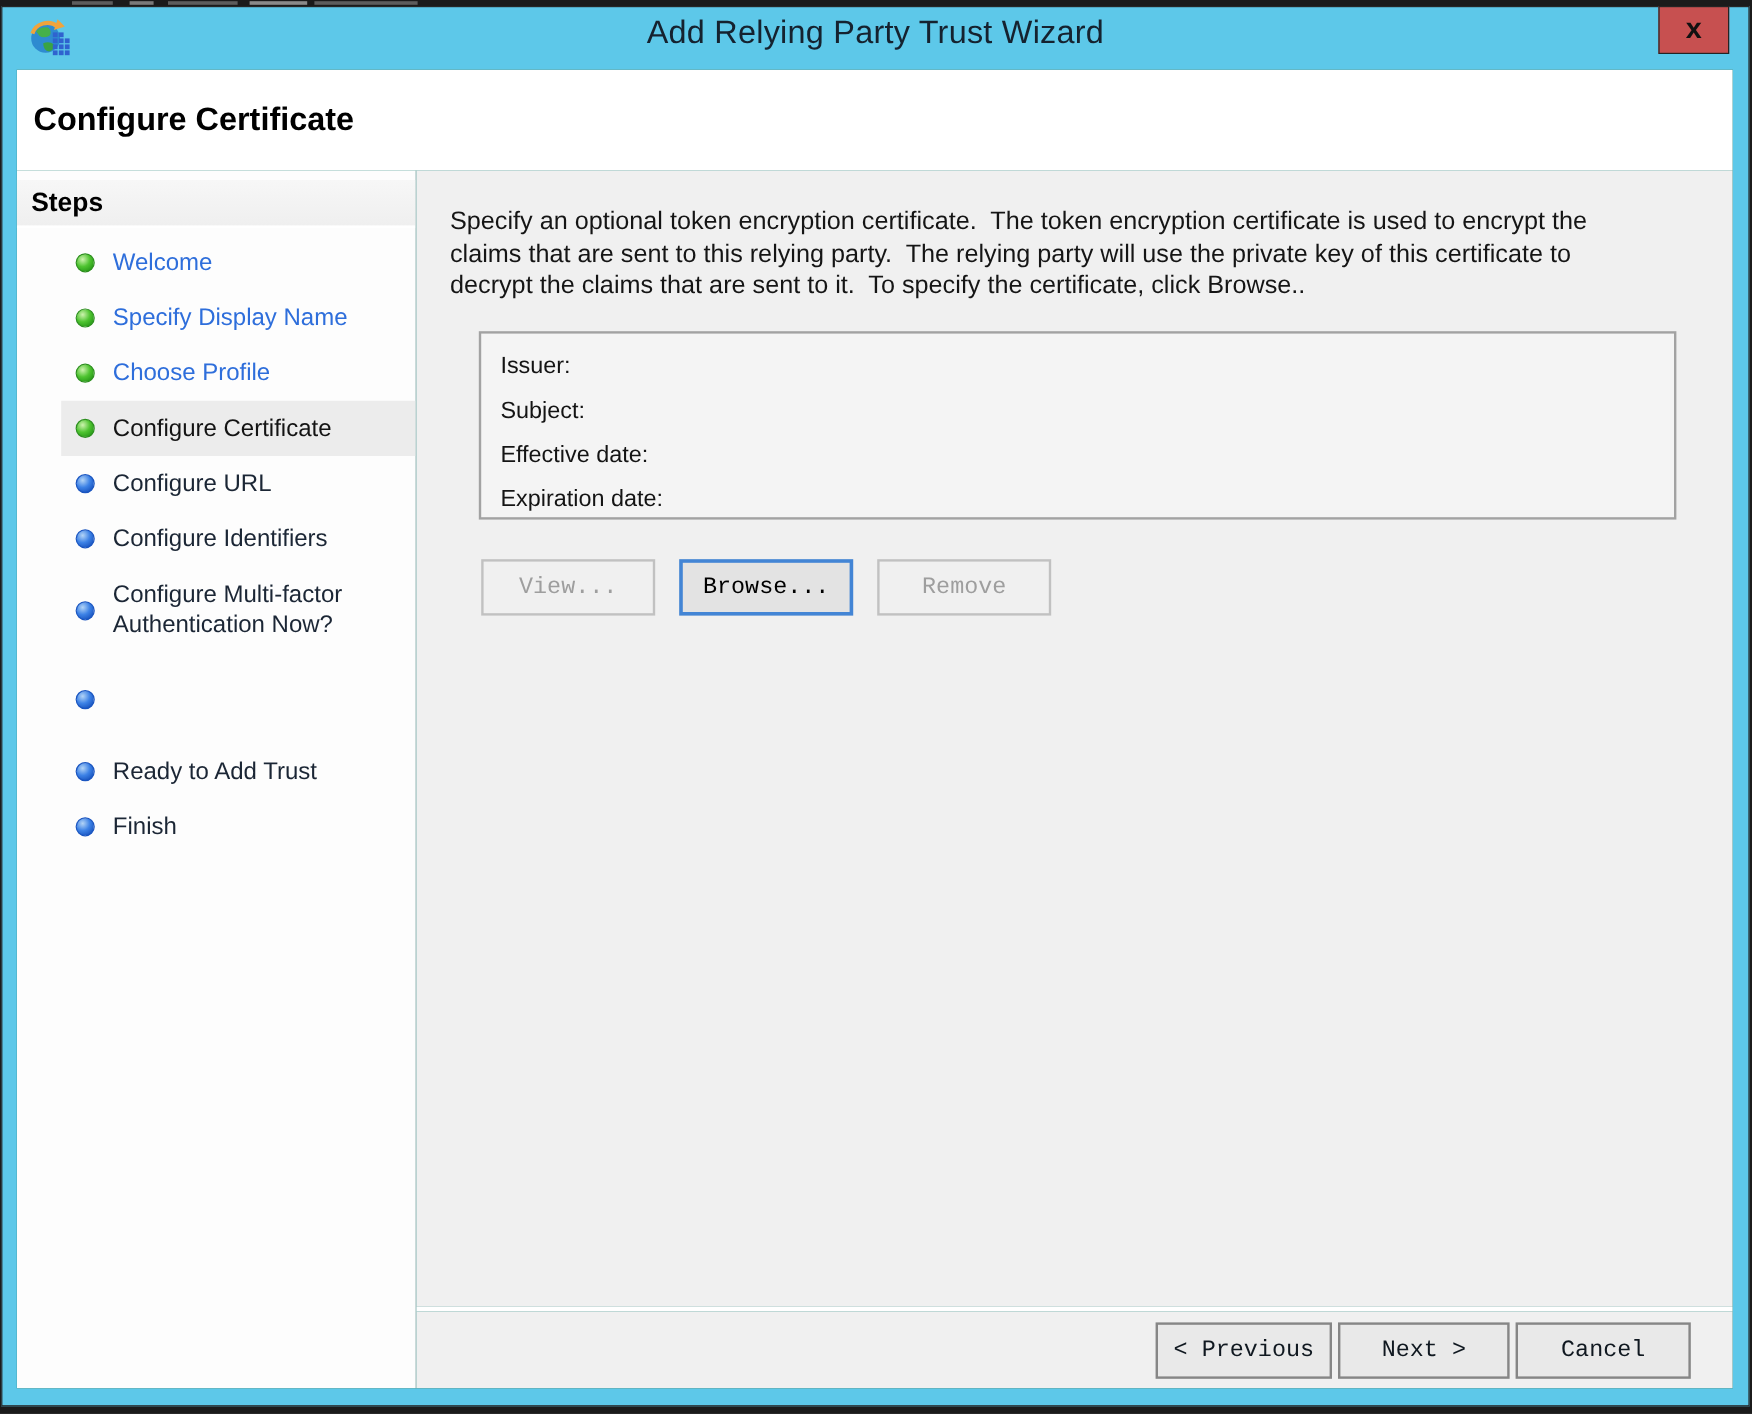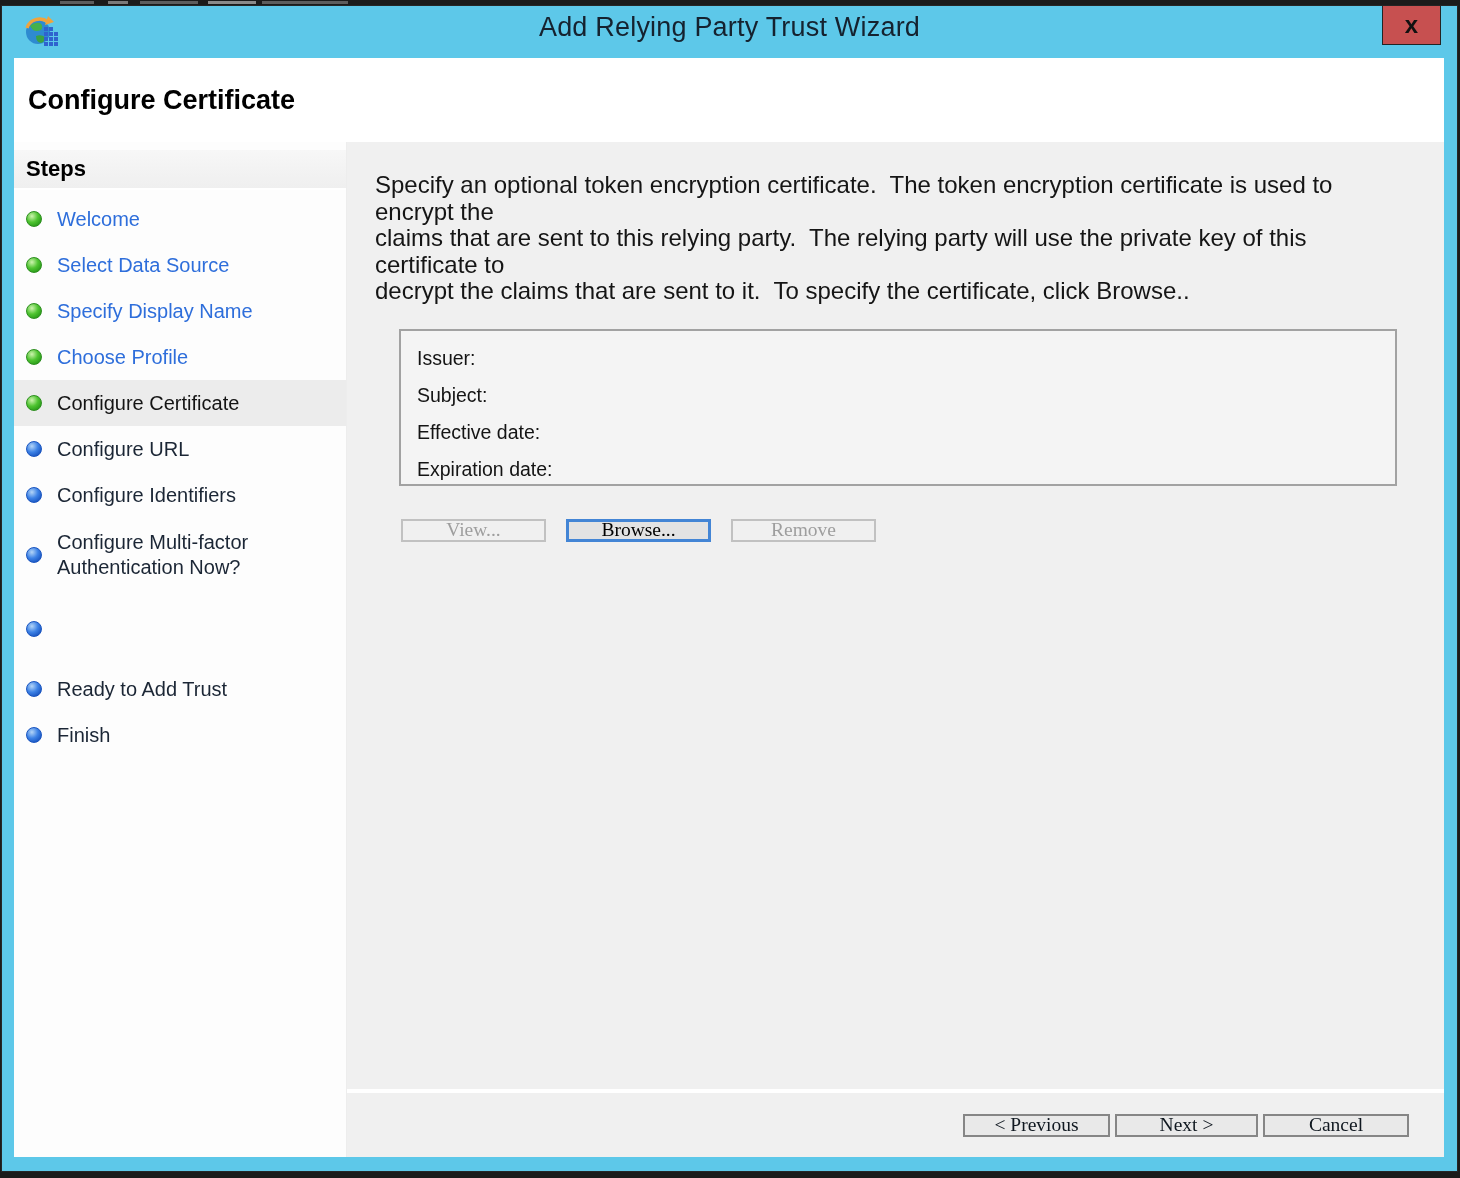--- a/index.html
+++ b/index.html
@@ -39,48 +39,48 @@
                 font-size:27px; font-weight:bold; color:#000; }
 
   .content-row { flex:1 1 auto; display:flex; min-height:0; }
 
   
   .sidebar { width:332px; flex:0 0 auto; background:#fdfdfd; padding-top:8px; }
   .steps-heading { height:40px; background:linear-gradient(#f7f7f7,#efefef);
                    border-bottom:2px solid #ffffff;
                    display:flex; align-items:center; padding-left:12px;
                    font-size:22px; font-weight:bold; color:#000; }
-  .steps-list { list-style:none; margin-top:6px; }
+  .steps-list { list-style:none; margin-top:6px;margin-left:37px; }
   .step { display:flex; align-items:center; min-height:46px; padding:0 8px 0 12px; }
   .step.two-line { min-height:74px; }
   .bullet { width:16px; height:16px; border-radius:50%; flex:0 0 auto; margin-right:15px; }
   .bullet.done { background:radial-gradient(circle at 35% 30%, #cdf3ae, #4fc431 45%, #2a9c19 80%);
                  border:1px solid #2d8f1f; }
   .bullet.upcoming { background:radial-gradient(circle at 35% 30%, #b3d4f6, #3d82e6 45%, #1b57c2 80%);
                      border:1px solid #1a55c0; }
   .step-label { font-size:20px; line-height:25px; white-space:pre-line; }
   .step.done .step-label { color:#2e6edb; cursor:pointer; }
   .step.current { background:#ececec; }
   .step.current .step-label { color:#141414; }
   .step.upcoming .step-label { color:#1b2635; }
 
   
   .main-col { flex:1 1 auto; display:flex; flex-direction:column; border-left:1px solid #ededed; min-width:0; }
   .main-panel { flex:1 1 auto; background:#f0f0f0; padding:30px 40px 0 28px; }
 
-  .instruction { font-size:24px; line-height:26.5px; color:#151515; white-space:pre-wrap; max-width:1010px; }
+  .instruction { font-size:21px; line-height:26.5px; color:#151515; white-space:pre-wrap; max-width:1010px; }
 
   .cert-box { margin:24px 0 0 24px; width:998px; height:157px;
               background:#f4f4f4; border:2px solid #a2a2a2;
               padding:11px 16px; }
   .cert-field { font-size:19.5px; color:#141414; line-height:33px; margin-bottom:4px; }
 
   .mid-buttons { margin:33px 0 0 26px; display:flex; gap:20px; }
-  .btn { height:23px; display:flex; align-items:center; justify-content:center;
-         font-family:Liberation Serif, serif; font-size:19.5px; cursor:default; }
+  .btn { height:47px; display:flex; align-items:center; justify-content:center;
+         font-family:Liberation Mono, monospace; font-size:19.5px; cursor:default; }
   .btn-mid { width:145px; }
   .btn-disabled { background:#f0f0f0; border:2px solid #c1c1c1; color:#9e9e9e; }
   .btn-default { background:#e3e3e3; border:3px solid #4385d5; color:#000; }
 
   .bar-sep { height:4px; background:#ffffff; flex:0 0 auto; }
   .bottom-bar { height:64px; background:#f0f0f0; flex:0 0 auto;
                 display:flex; align-items:center; justify-content:flex-end;
                 gap:5px; padding-right:35px; }
   .btn-footer { background:#e9e9e9; border:2px solid #868686; color:#101820; }
   .btn-prev { width:147px; } .btn-next { width:143px; } .btn-cancel { width:146px; }
@@ -132,24 +132,20 @@
 
         <div class="sidebar">
           <div class="steps-heading">Steps</div>
           <ul class="steps-list">
             <li class="step done">
               <span class="bullet done"></span>
               <span class="step-label">Welcome</span>
             </li>
             <li class="step done">
               <span class="bullet done"></span>
-              <span class="step-label">Select Data Source</span>
-            </li>
-            <li class="step done">
-              <span class="bullet done"></span>
               <span class="step-label">Specify Display Name</span>
             </li>
             <li class="step done">
               <span class="bullet done"></span>
               <span class="step-label">Choose Profile</span>
             </li>
             <li class="step current">
               <span class="bullet done"></span>
               <span class="step-label">Configure Certificate</span>
             </li>

